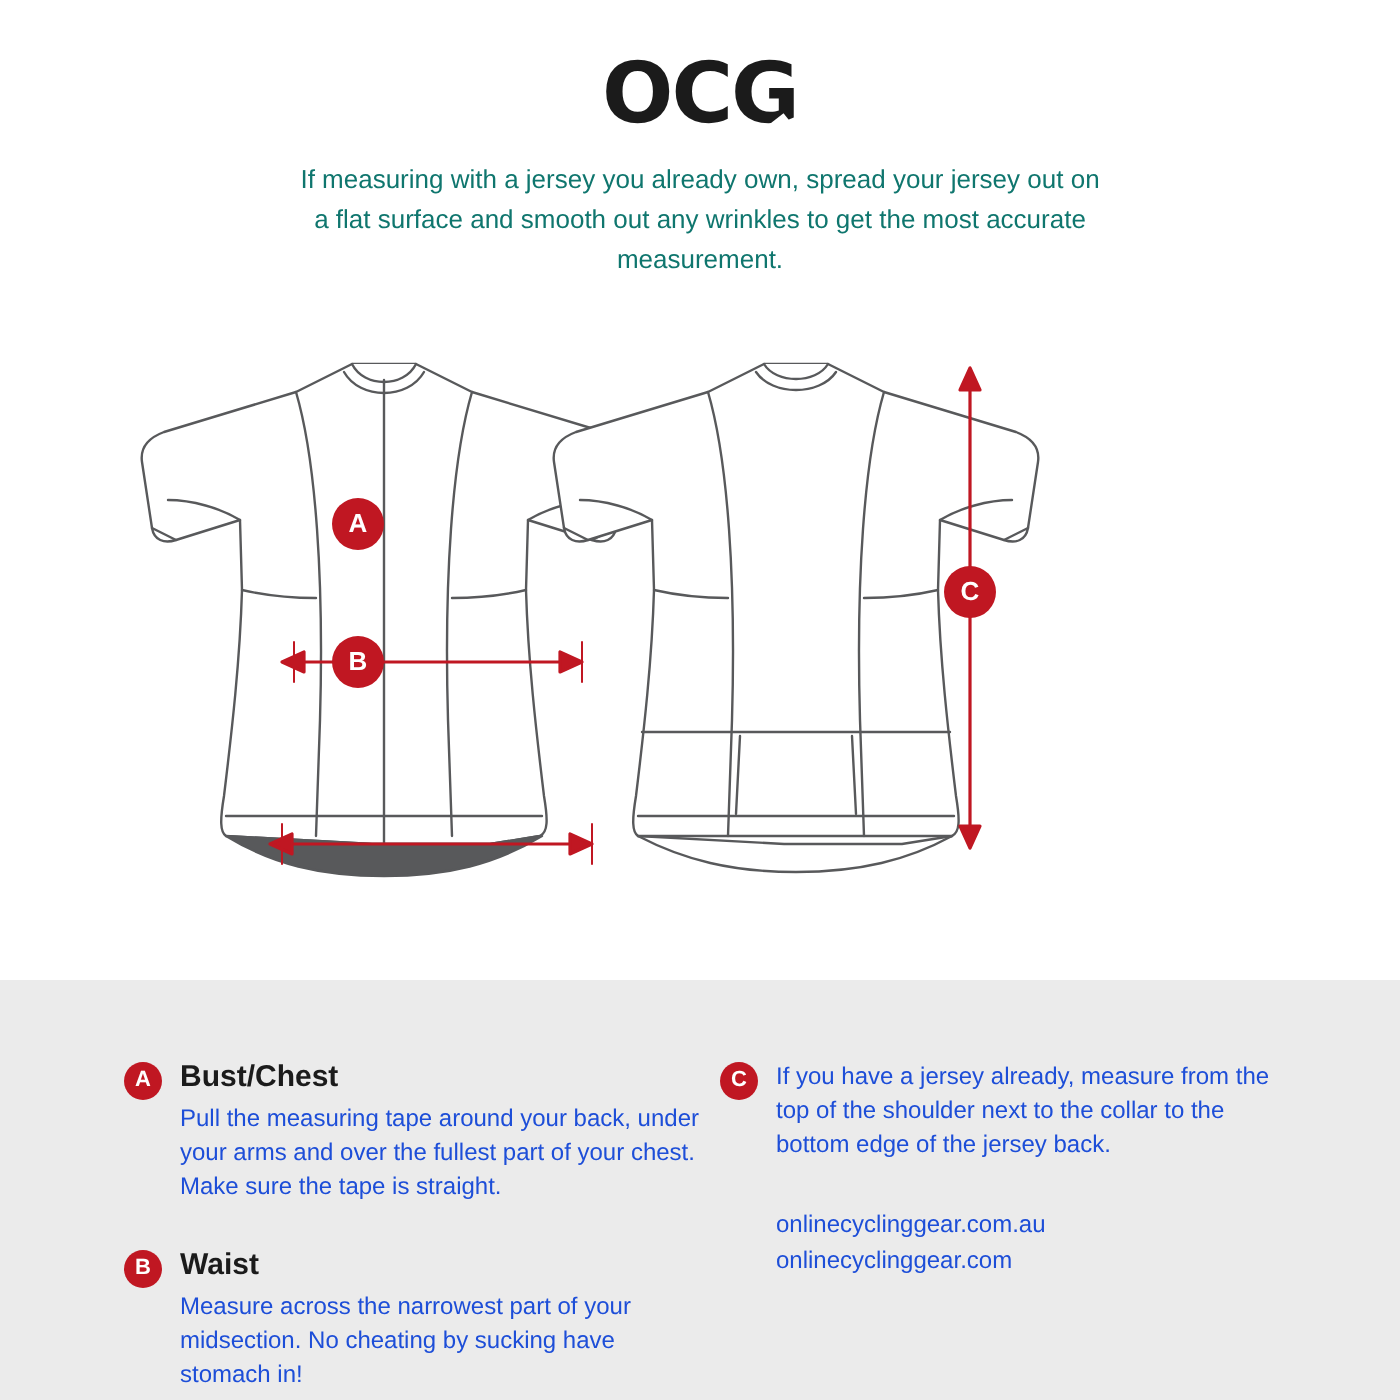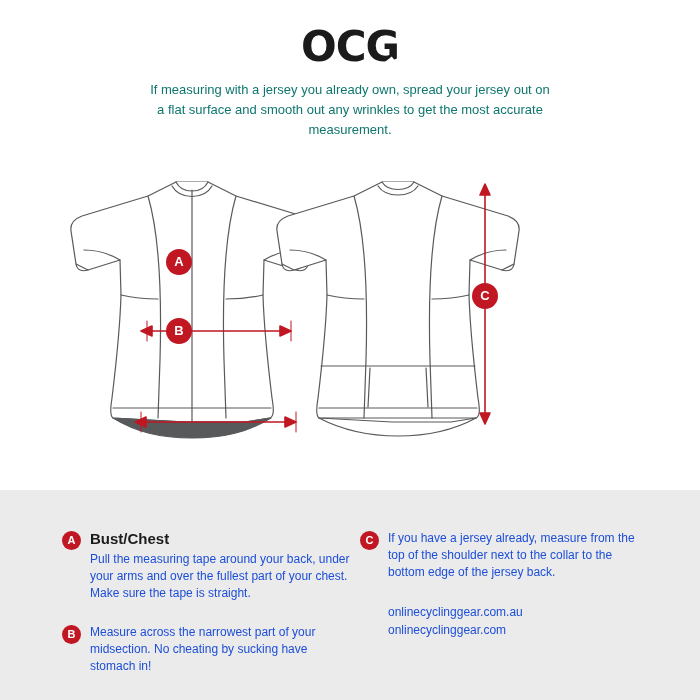--- a/index.html
+++ b/index.html
@@ -264,20 +264,21 @@
     <div class="legend-col col-left">
 
       <div class="entry">
         <span class="badge">A</span>
         <h3>Bust/Chest</h3>
         <p>Pull the measuring tape around your back, under your arms and over the fullest part of your chest. Make sure the tape is straight.</p>
       </div>
 
       <div class="entry">
         <span class="badge">B</span>
+        <h3>Waist</h3>
         <p>Measure  across the narrowest part of your midsection. No cheating by sucking have stomach in!</p>
       </div>
 
     </div>
 
     <div class="legend-col col-right">
 
       <div class="entry">
         <span class="badge">C</span>
         <p>If you have a jersey already, measure from the top of the shoulder next to the collar to the bottom edge of the jersey back.</p>

